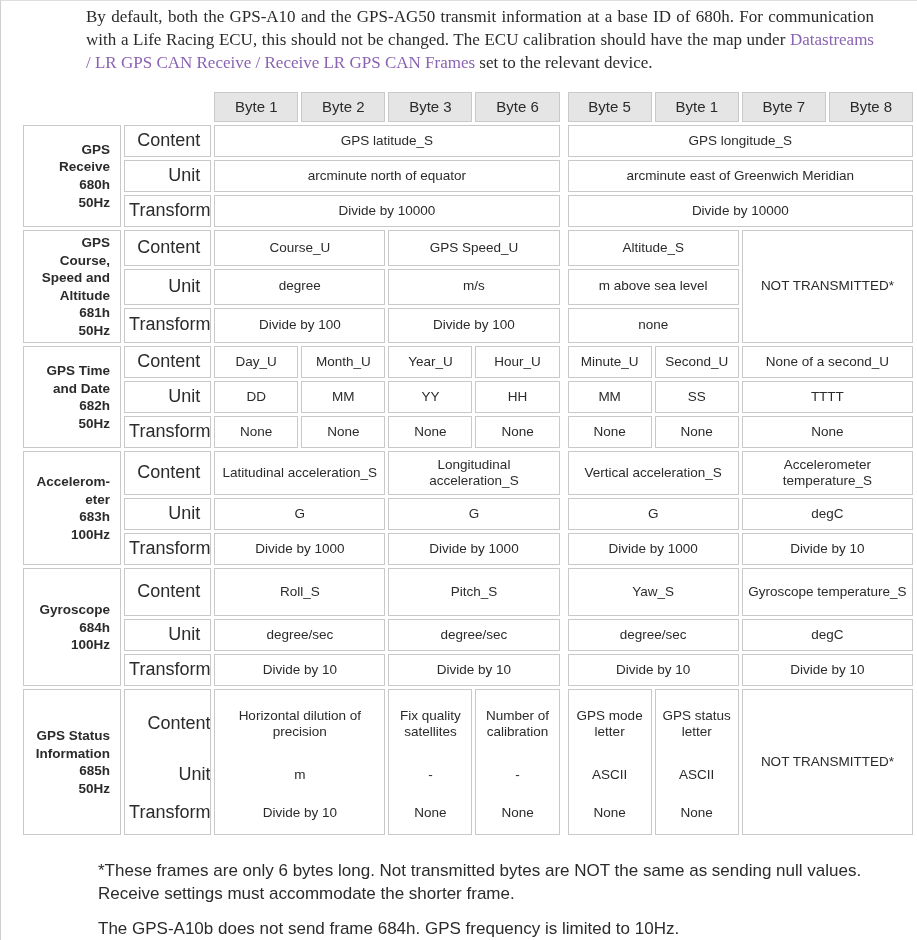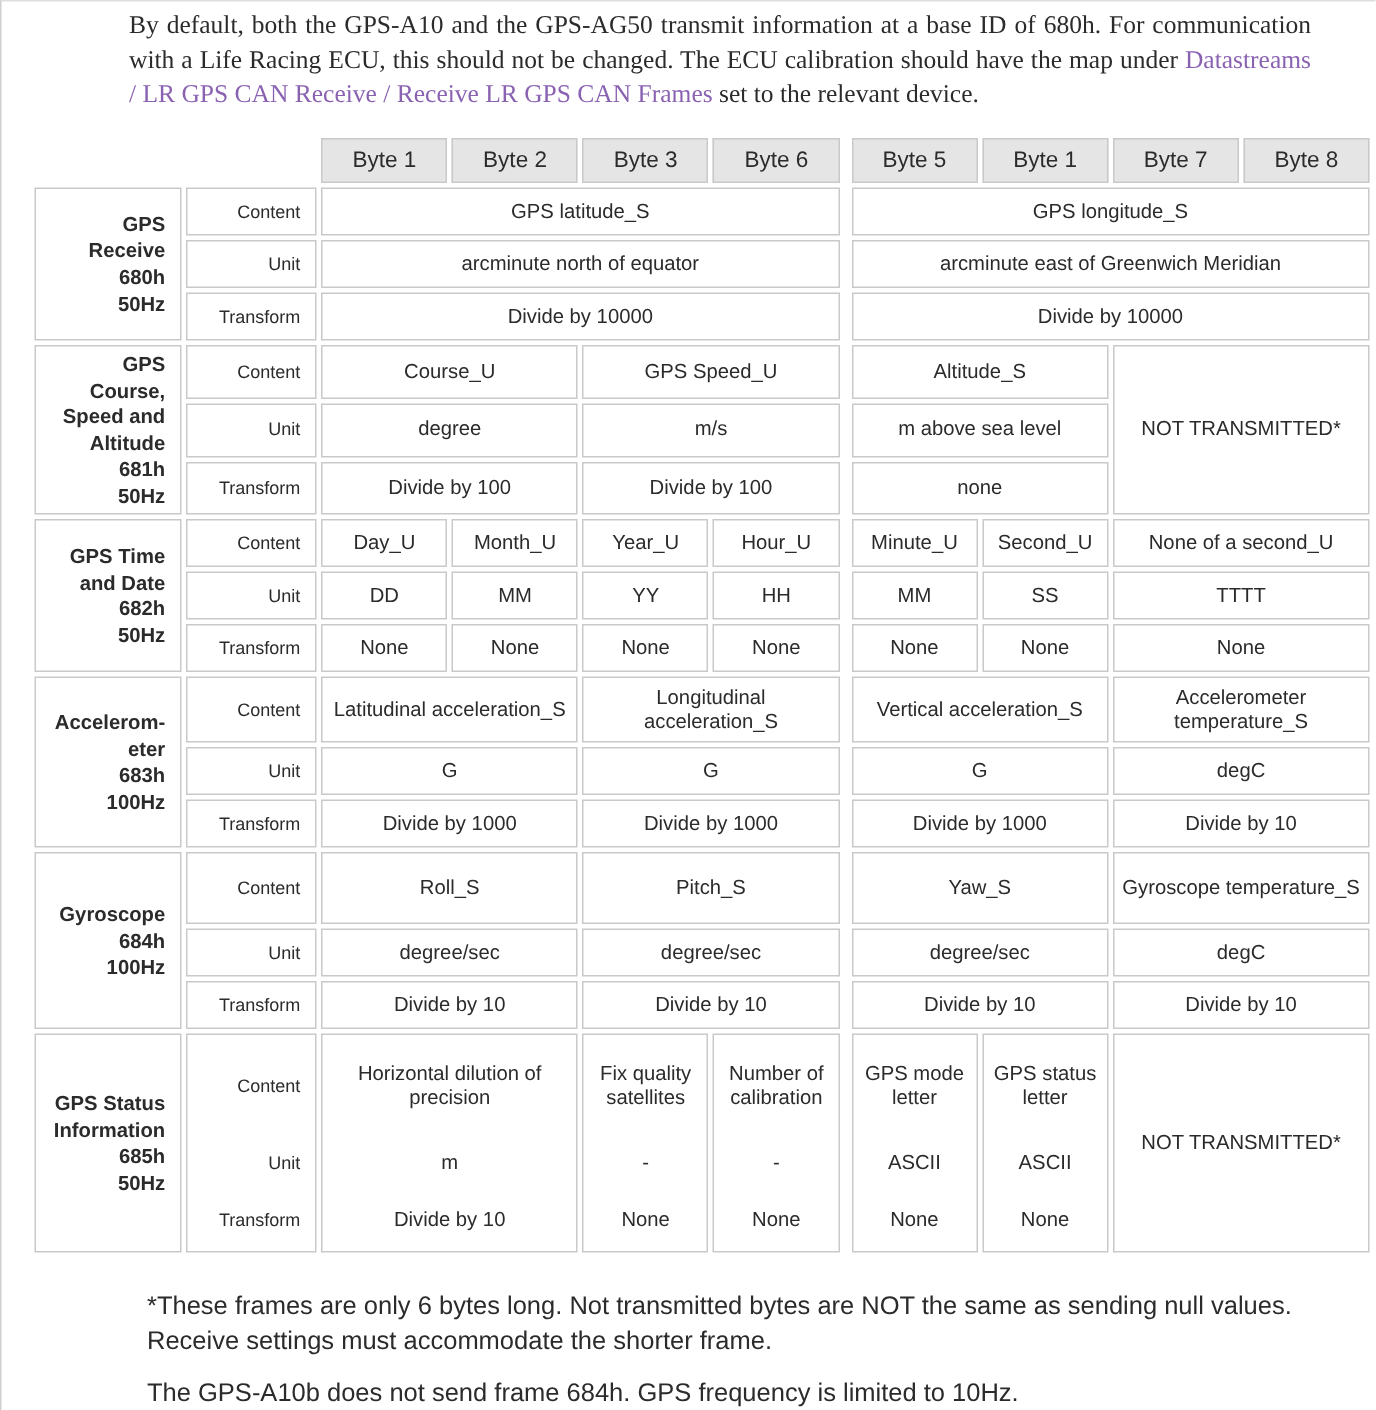--- a/index.html
+++ b/index.html
@@ -53,21 +53,21 @@
   td.group-label {
     font-weight: bold;
     text-align: right;
     padding-right: 10px;
     white-space: pre-line;
     line-height: 1.3;
   }
   td.row-label {
     text-align: right;
     padding-right: 10px;
-    font-size: 12px;
+    font-size: 18px;
   }
   tr.r-std  td { height: 32px; }
   tr.r-tall td { height: 44px; }
   tr.r-tall2 td { height: 48px; }
   tr.r-big  td { height: 146px; }
 
   
   .stack3 {
     display: grid;
     grid-template-rows: 1fr 40px 36px;

